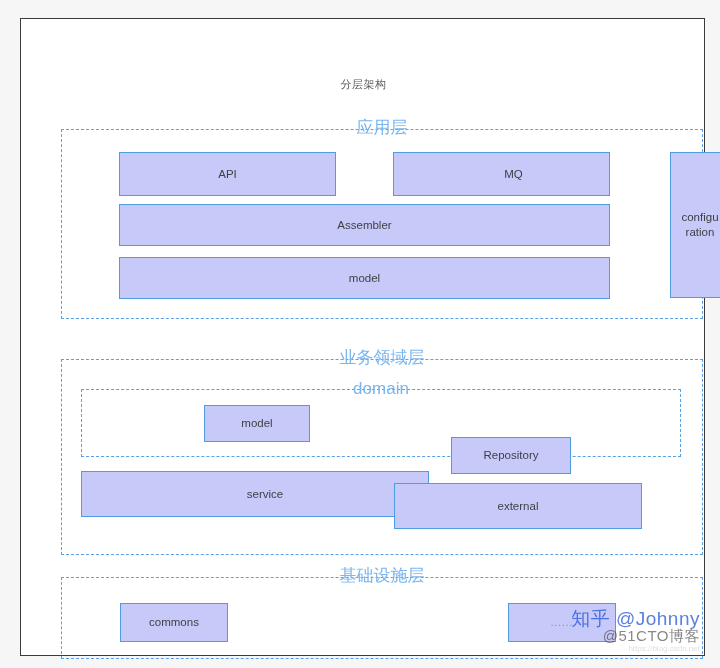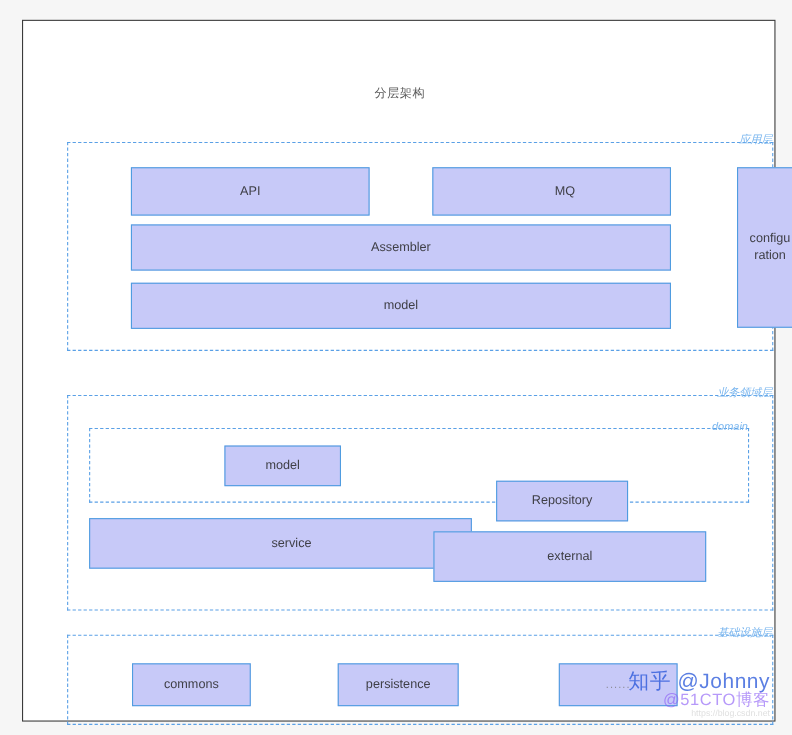--- a/index.html
+++ b/index.html
@@ -44,26 +44,25 @@
     position: absolute;
     border: 1.8px dashed #5aa0e6;
     box-sizing: border-box;
     background: transparent;
   }
   .layer-label {
     position: absolute;
     top: -9px;
     left: 0;
     width: 100%;
-    text-align: right;
-    font-size: 10px;
+    text-align: center;
+    font-size: 17px;
     color: #7ab6ef;
     line-height: 14px;
     pointer-events: none;
-    font-style: italic;
   }
 
   #layer-application { left: 40px;  top: 110px; width: 642px; height: 190px; }
   #layer-domain      { left: 40px;  top: 340px; width: 642px; height: 196px; }
   #layer-infra       { left: 40px;  top: 558px; width: 642px; height: 82px;  }
 
   
   #domain-subbox {
     position: absolute;
     left: 60px;
@@ -118,21 +117,21 @@
   }
   #watermark .wm-main {
     font-size: 19px;
     color: #1d4ed8;
     opacity: 0.72;
     letter-spacing: 0.5px;
     white-space: nowrap;
   }
   #watermark .wm-sub {
     font-size: 15px;
-    color: #8b5cf6;
+    color: #404040;
     opacity: 0.62;
     margin-top: -5px;
     letter-spacing: 0.5px;
     white-space: nowrap;
   }
   #watermark .wm-url {
     font-size: 8px;
     color: #d2d2d2;
     opacity: 0.7;
     margin-top: -2px;
@@ -167,21 +166,20 @@
   <div class="box" id="box-model-domain">model</div>
   <div class="box" id="box-repository">Repository</div>
   <div class="box" id="box-service">service</div>
   <div class="box" id="box-external">external</div>
 
   <div class="layer" id="layer-infra">
     <div class="layer-label">基础设施层</div>
   </div>
 
   <div class="box" id="box-commons">commons</div>
-  <div class="box" id="box-persistence">persistence</div>
   <div class="box" id="box-ellipsis">......</div>
 
   <div id="watermark">
     <div class="wm-main">知乎 @Johnny</div>
     <div class="wm-sub">@51CTO博客</div>
     <div class="wm-url">https://blog.csdn.net</div>
   </div>
 
 </div>
 

